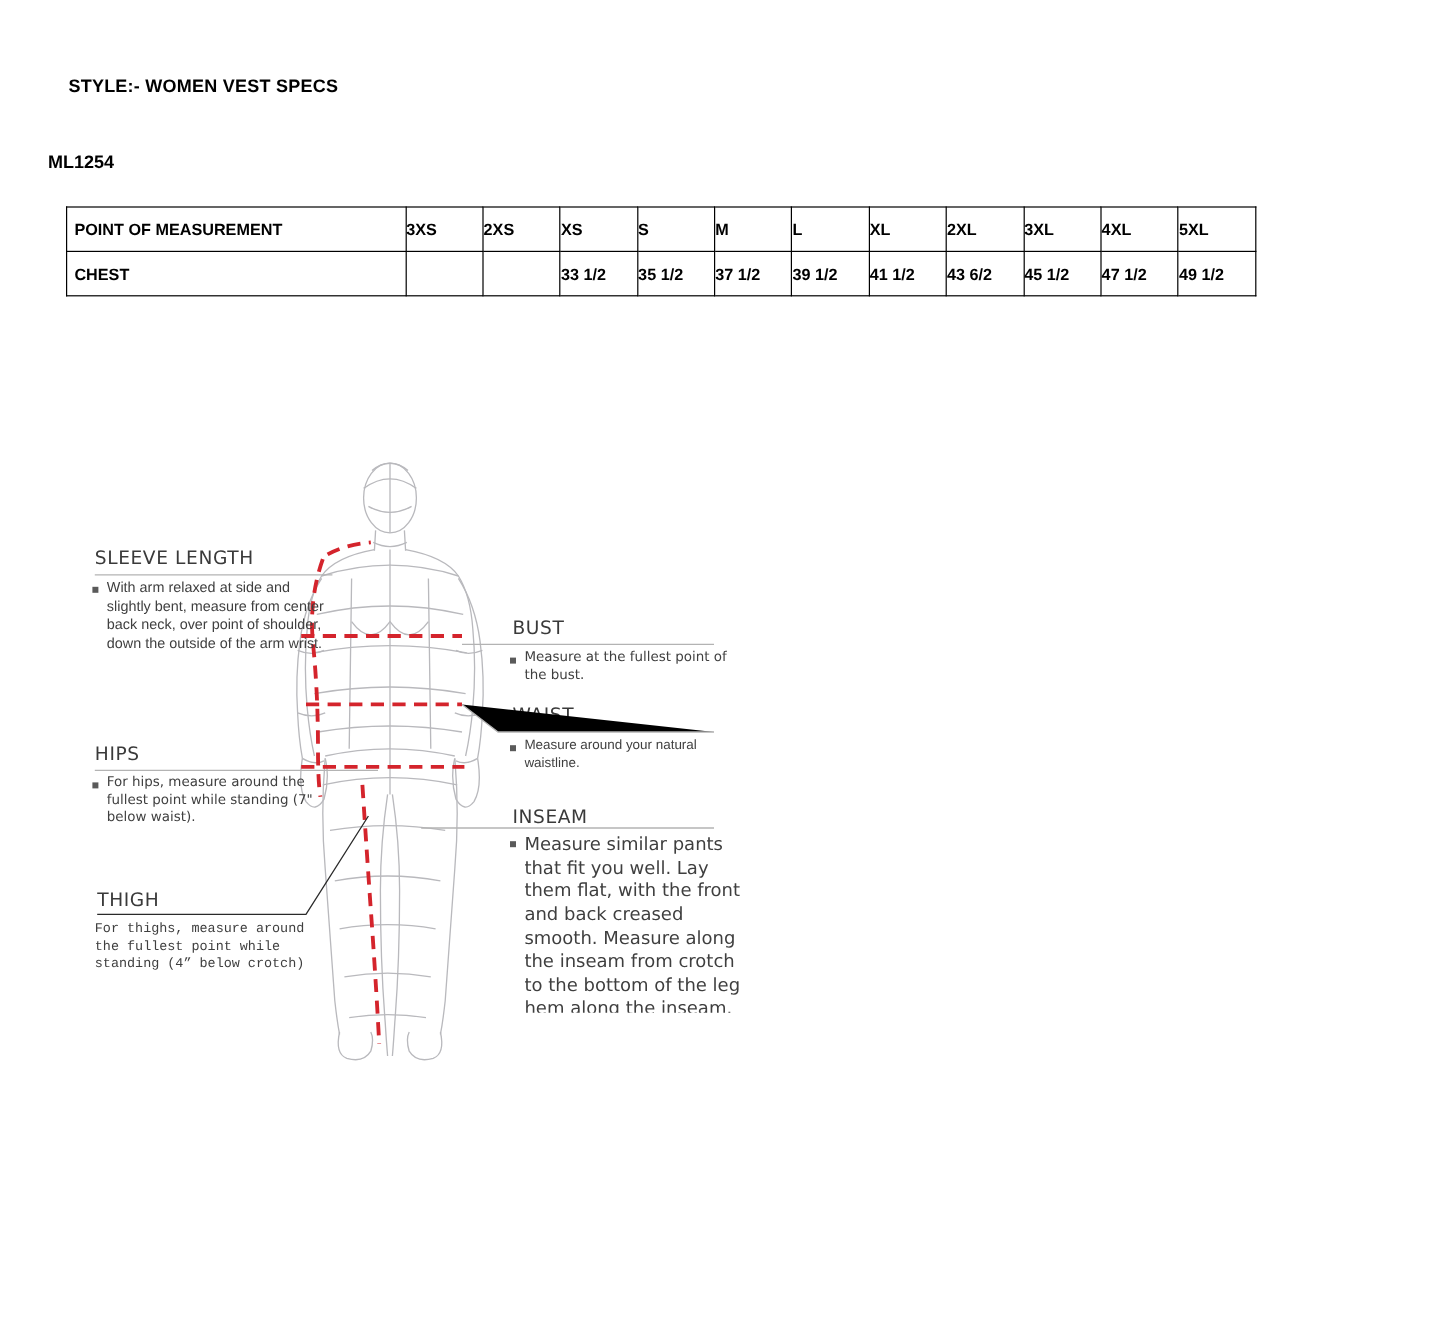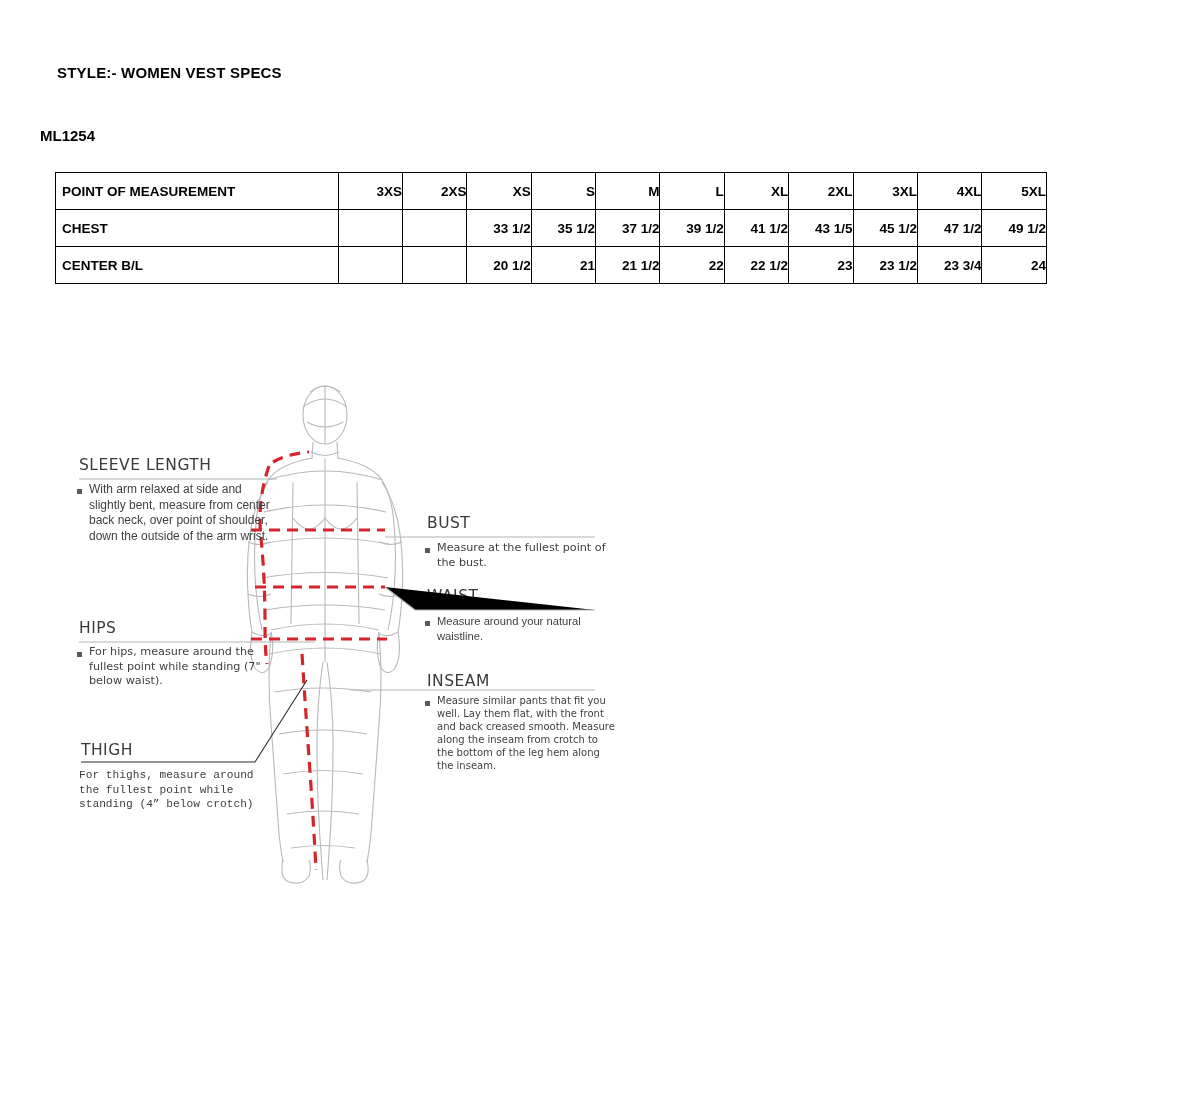--- a/index.html
+++ b/index.html
@@ -41,21 +41,21 @@
     top: 172px;
     width: 992px;
     border-collapse: collapse;
     font-size: 13.5px;
   }
   table.specs th, table.specs td {
     border: 1.4px solid #000000;
     height: 36px;
     padding: 0;
     font-weight: bold;
-    text-align: right;
+    text-align: left;
     vertical-align: middle;
   }
   table.specs th.pom, table.specs td.pom {
     text-align: left;
     padding-left: 6px;
     width: 278px;
   }
   table.specs th.size, table.specs td.size {
     width: 64px;
   }
@@ -134,38 +134,24 @@
     <tbody>
       <tr>
         <td class="pom">CHEST</td>
         <td class="size"></td>
         <td class="size"></td>
         <td class="size">33 1/2</td>
         <td class="size">35 1/2</td>
         <td class="size">37 1/2</td>
         <td class="size">39 1/2</td>
         <td class="size">41 1/2</td>
-        <td class="size">43 1/5</td>
+        <td class="size">43 6/2</td>
         <td class="size">45 1/2</td>
         <td class="size">47 1/2</td>
         <td class="size">49 1/2</td>
-      </tr>
-      <tr>
-        <td class="pom">CENTER B/L</td>
-        <td class="size"></td>
-        <td class="size"></td>
-        <td class="size">20 1/2</td>
-        <td class="size">21</td>
-        <td class="size">21 1/2</td>
-        <td class="size">22</td>
-        <td class="size">22 1/2</td>
-        <td class="size">23</td>
-        <td class="size">23 1/2</td>
-        <td class="size">23 3/4</td>
-        <td class="size">24</td>
       </tr>
     </tbody>
   </table>
 
 
   <div class="diagram">
     <svg width="615" height="545" viewBox="0 0 615 545" xmlns="http://www.w3.org/2000/svg">
 
       <g class="figline">
 
@@ -267,20 +253,20 @@
         <foreignObject x="382" y="252" width="175" height="48">
           <div xmlns="http://www.w3.org/1999/xhtml" style="font-family:Liberation Sans, sans-serif;font-size:11.2px;line-height:1.31;color:#3f3f3f;">Measure around your natural waistline.</div>
         </foreignObject>
       </g>
 
       <g>
         <text class="d-head" x="372" y="324">INSEAM</text>
         <path class="rule" d="M296 328 L540 328"></path>
         <rect class="bullet" x="370" y="339" width="5" height="5"></rect>
         <foreignObject x="382" y="332" width="180" height="150">
-          <div xmlns="http://www.w3.org/1999/xhtml" style="font-family:'DejaVu Sans',sans-serif;font-size:10px;line-height:1.31;color:#3f3f3f;">Measure similar pants that fit you well. Lay them flat, with the front and back creased smooth. Measure along the inseam from crotch to the bottom of the leg hem along the inseam.</div>
+          <div xmlns="http://www.w3.org/1999/xhtml" style="font-family:'DejaVu Sans',sans-serif;font-size:15px;line-height:1.31;color:#3f3f3f;">Measure similar pants that fit you well. Lay them flat, with the front and back creased smooth. Measure along the inseam from crotch to the bottom of the leg hem along the inseam.</div>
         </foreignObject>
       </g>
 
     </svg>
   </div>
 
 </div>
 
 </body></html>

